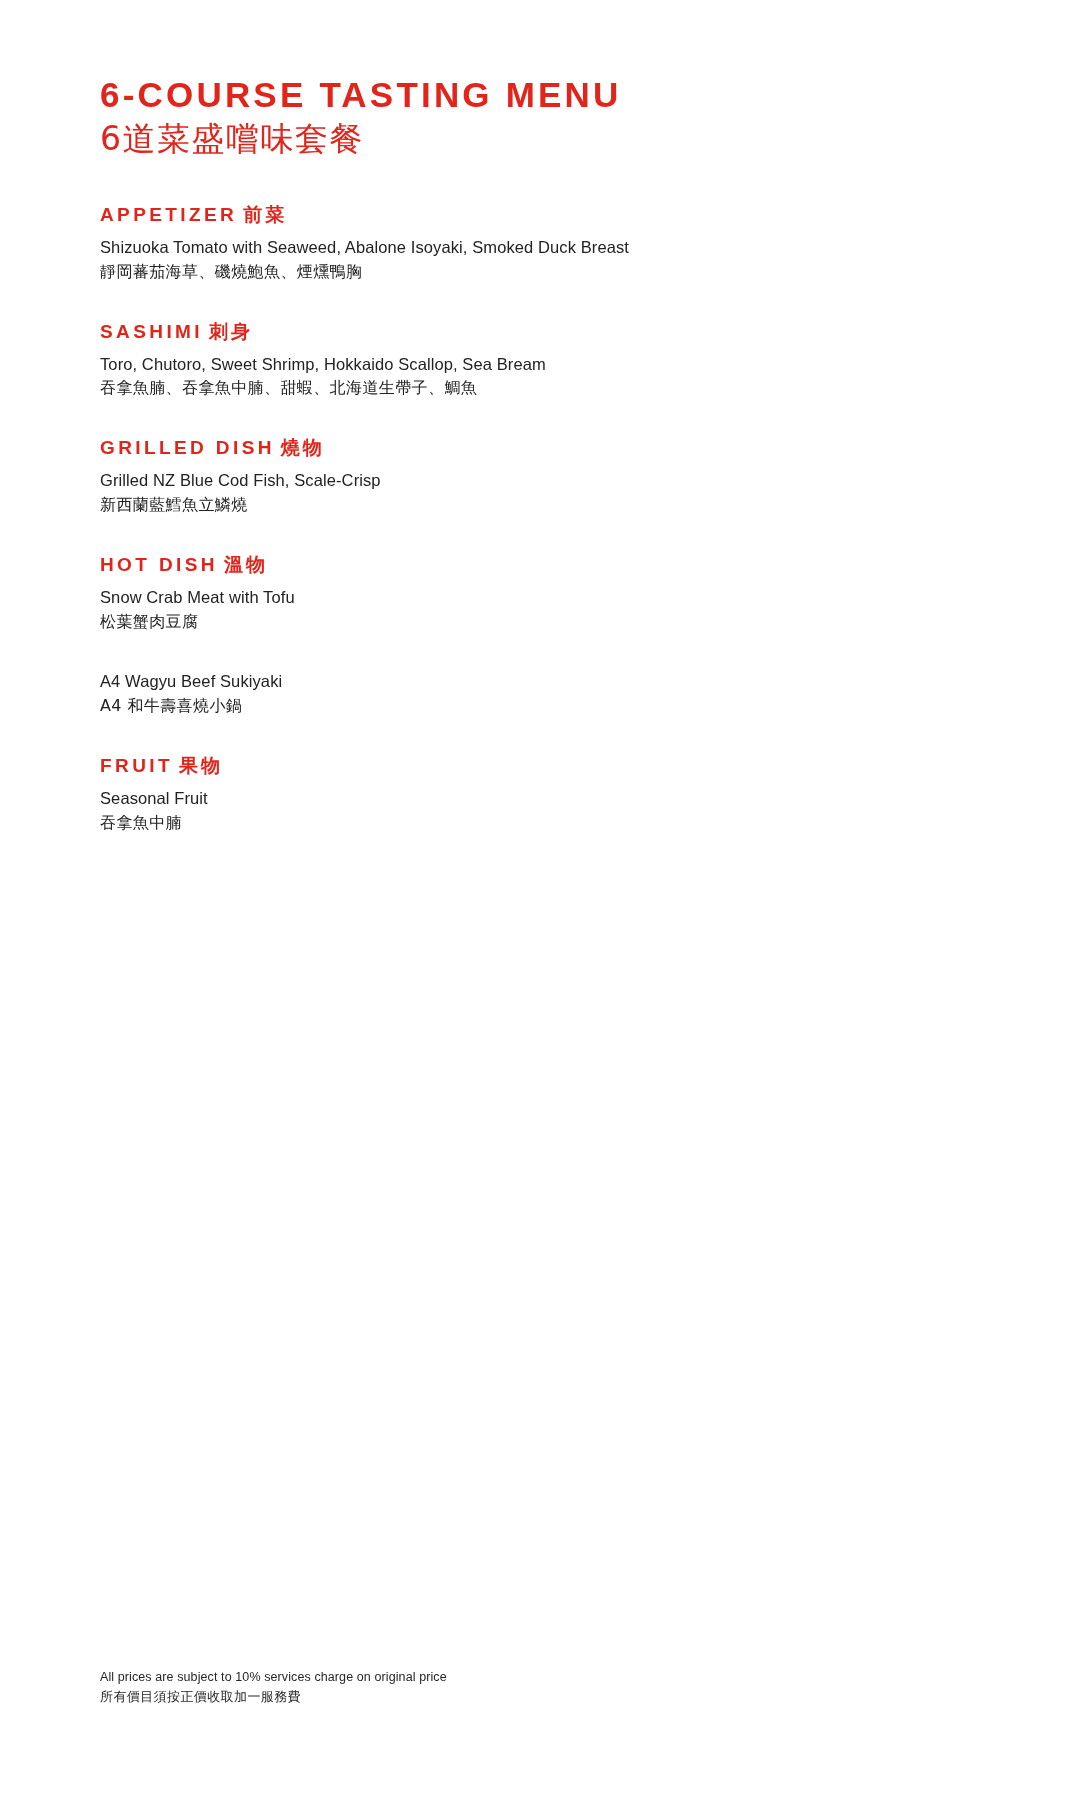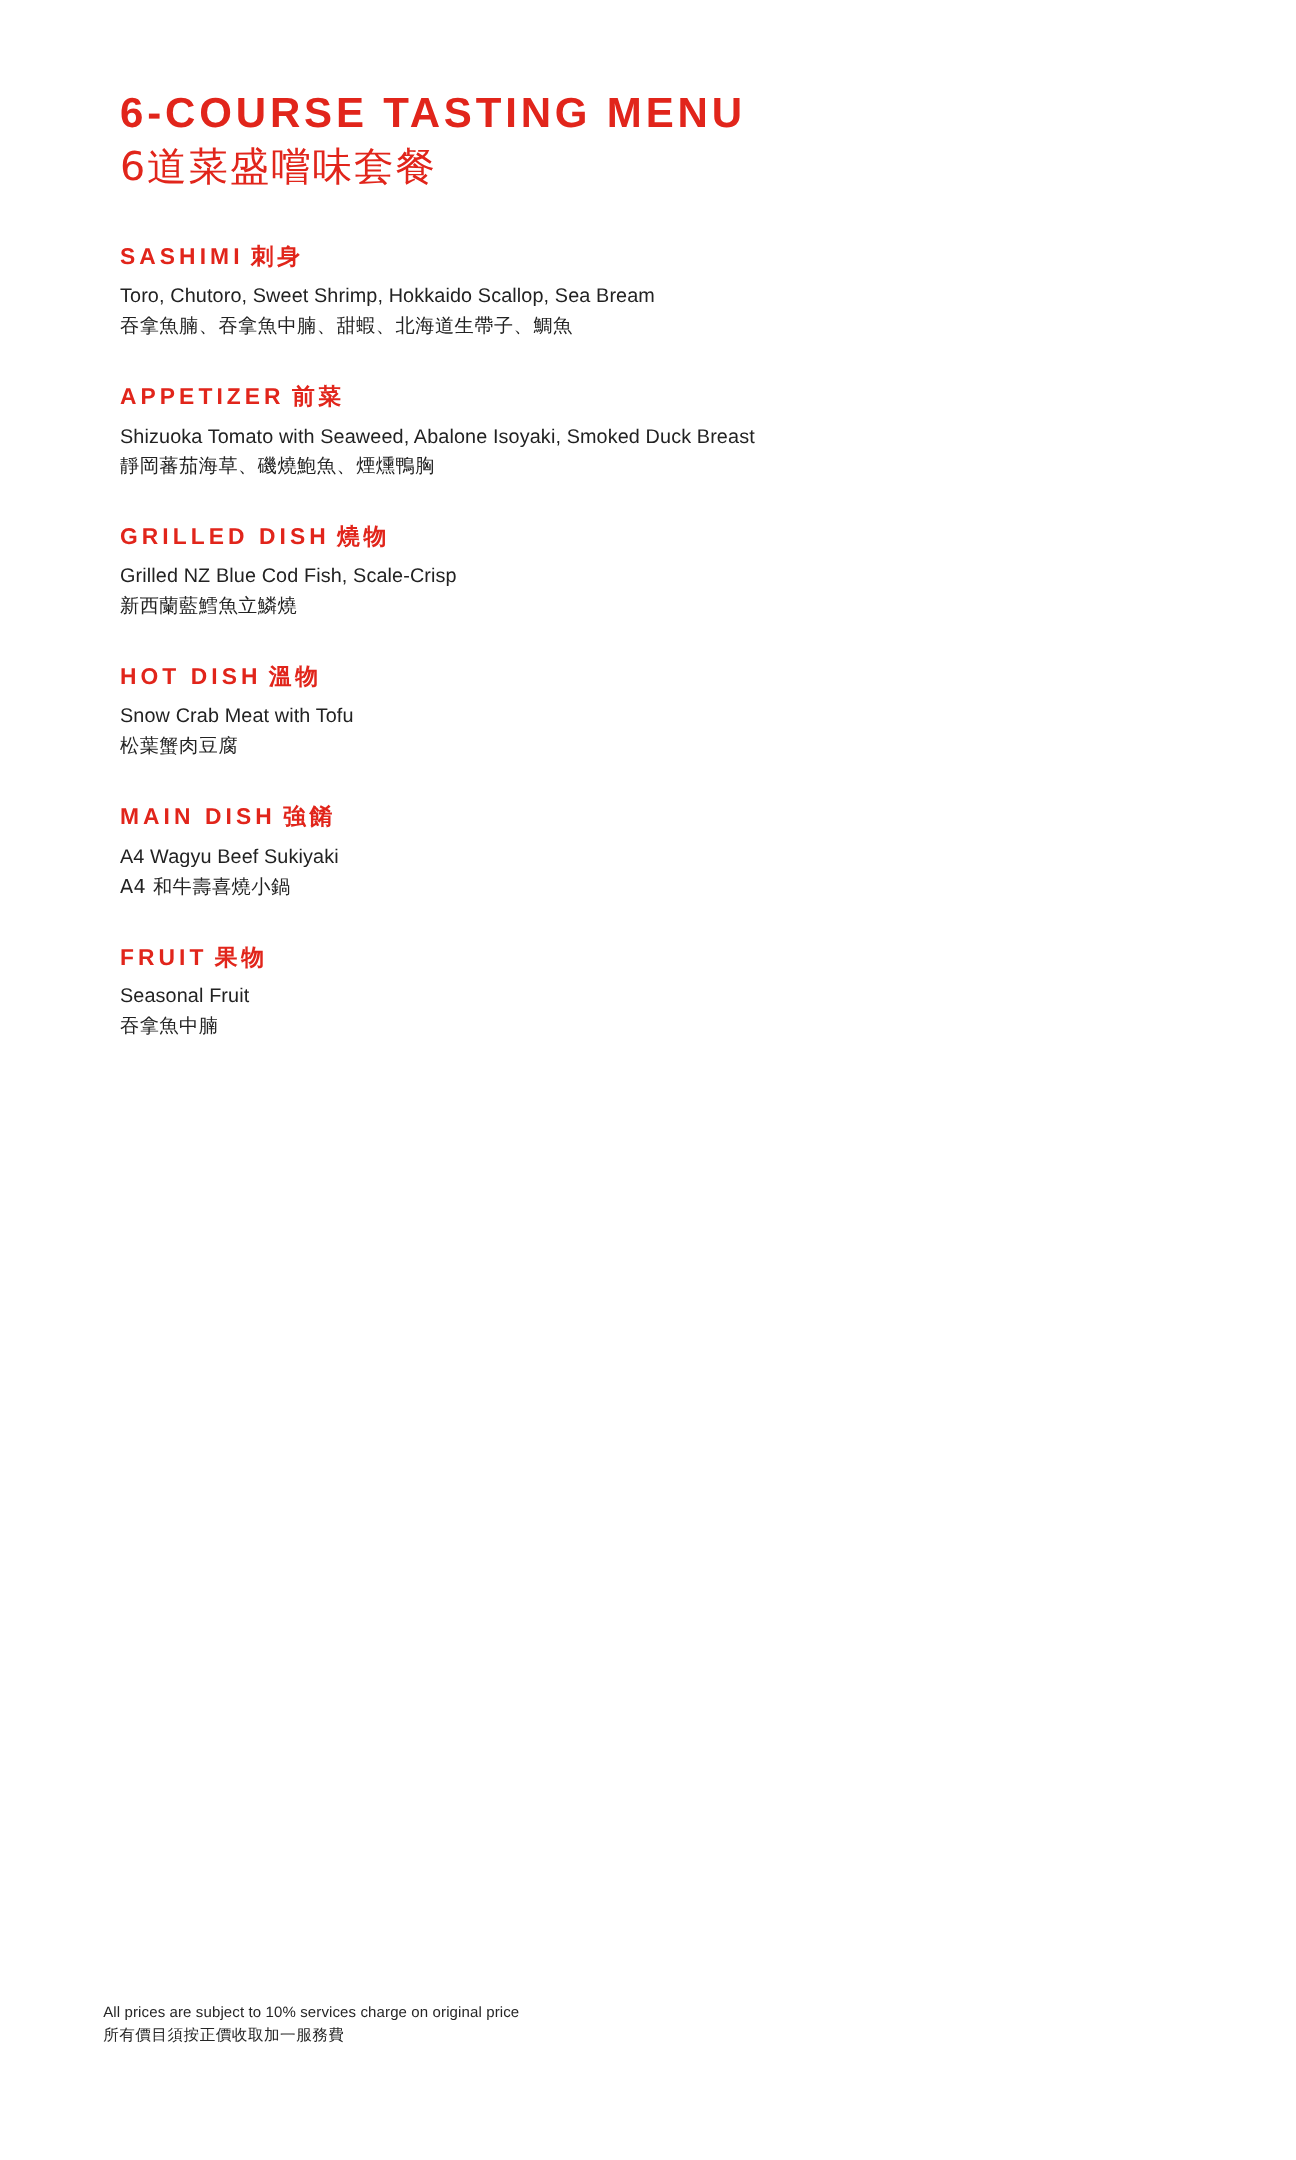--- a/index.html
+++ b/index.html
@@ -100,21 +100,21 @@
     font-size: 16px;
     color: #222222;
     line-height: 1.5;
     letter-spacing: 0.4px;
     font-family: "DejaVu Sans", "Liberation Sans", sans-serif;
   }
 
   
   .footer {
     position: absolute;
-    left: 86px;
+    left: 100px;
     top: 1668px;
     width: 880px;
   }
   .footer-en {
     font-size: 12.5px;
     color: #262626;
     line-height: 1.5;
     letter-spacing: 0.1px;
   }
   .footer-zh {
@@ -135,54 +135,51 @@
     <div>
       <div class="menu-title-en">6-COURSE TASTING MENU</div>
       <div class="menu-title-zh">6道菜盛嚐味套餐</div>
     </div>
 
 
     <div class="courses">
 
       <div class="course">
         <div class="course-heading">
+          <span>APPETIZER</span><span class="zh">前菜</span>
+        </div>
+        <div class="course-desc-en">Shizuoka Tomato with Seaweed, Abalone Isoyaki, Smoked Duck Breast</div>
+        <div class="course-desc-zh">靜岡蕃茄海草、磯燒鮑魚、煙燻鴨胸</div>
+      </div>
+
+      <div class="course">
+        <div class="course-heading">
           <span>SASHIMI</span><span class="zh">刺身</span>
         </div>
         <div class="course-desc-en">Toro, Chutoro, Sweet Shrimp, Hokkaido Scallop, Sea Bream</div>
         <div class="course-desc-zh">吞拿魚腩、吞拿魚中腩、甜蝦、北海道生帶子、鯛魚</div>
-      </div>
-
-      <div class="course">
-        <div class="course-heading">
-          <span>APPETIZER</span><span class="zh">前菜</span>
-        </div>
-        <div class="course-desc-en">Shizuoka Tomato with Seaweed, Abalone Isoyaki, Smoked Duck Breast</div>
-        <div class="course-desc-zh">靜岡蕃茄海草、磯燒鮑魚、煙燻鴨胸</div>
       </div>
 
       <div class="course">
         <div class="course-heading">
           <span>GRILLED DISH</span><span class="zh">燒物</span>
         </div>
         <div class="course-desc-en">Grilled NZ Blue Cod Fish, Scale-Crisp</div>
         <div class="course-desc-zh">新西蘭藍鱈魚立鱗燒</div>
       </div>
 
       <div class="course">
         <div class="course-heading">
           <span>HOT DISH</span><span class="zh">溫物</span>
         </div>
         <div class="course-desc-en">Snow Crab Meat with Tofu</div>
         <div class="course-desc-zh">松葉蟹肉豆腐</div>
       </div>
 
       <div class="course">
-        <div class="course-heading">
-          <span>MAIN DISH</span><span class="zh">強餚</span>
-        </div>
         <div class="course-desc-en">A4 Wagyu Beef Sukiyaki</div>
         <div class="course-desc-zh">A4 和牛壽喜燒小鍋</div>
       </div>
 
       <div class="course">
         <div class="course-heading">
           <span>FRUIT</span><span class="zh">果物</span>
         </div>
         <div class="course-desc-en">Seasonal Fruit</div>
         <div class="course-desc-zh">吞拿魚中腩</div>

